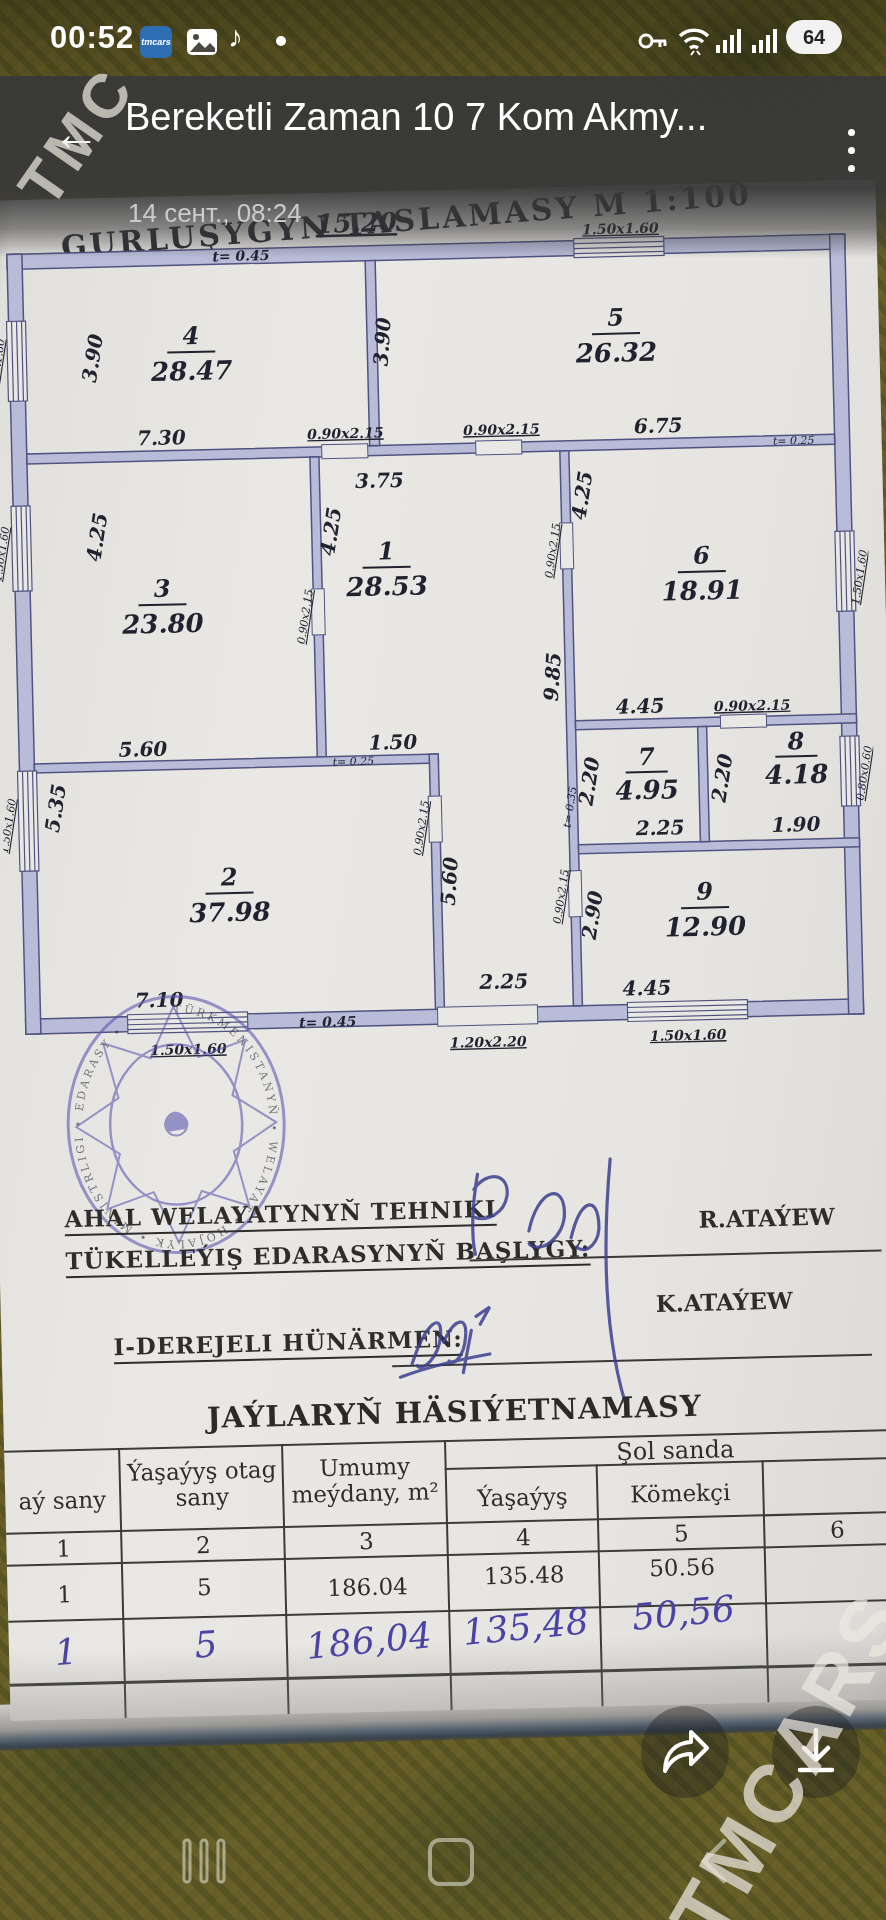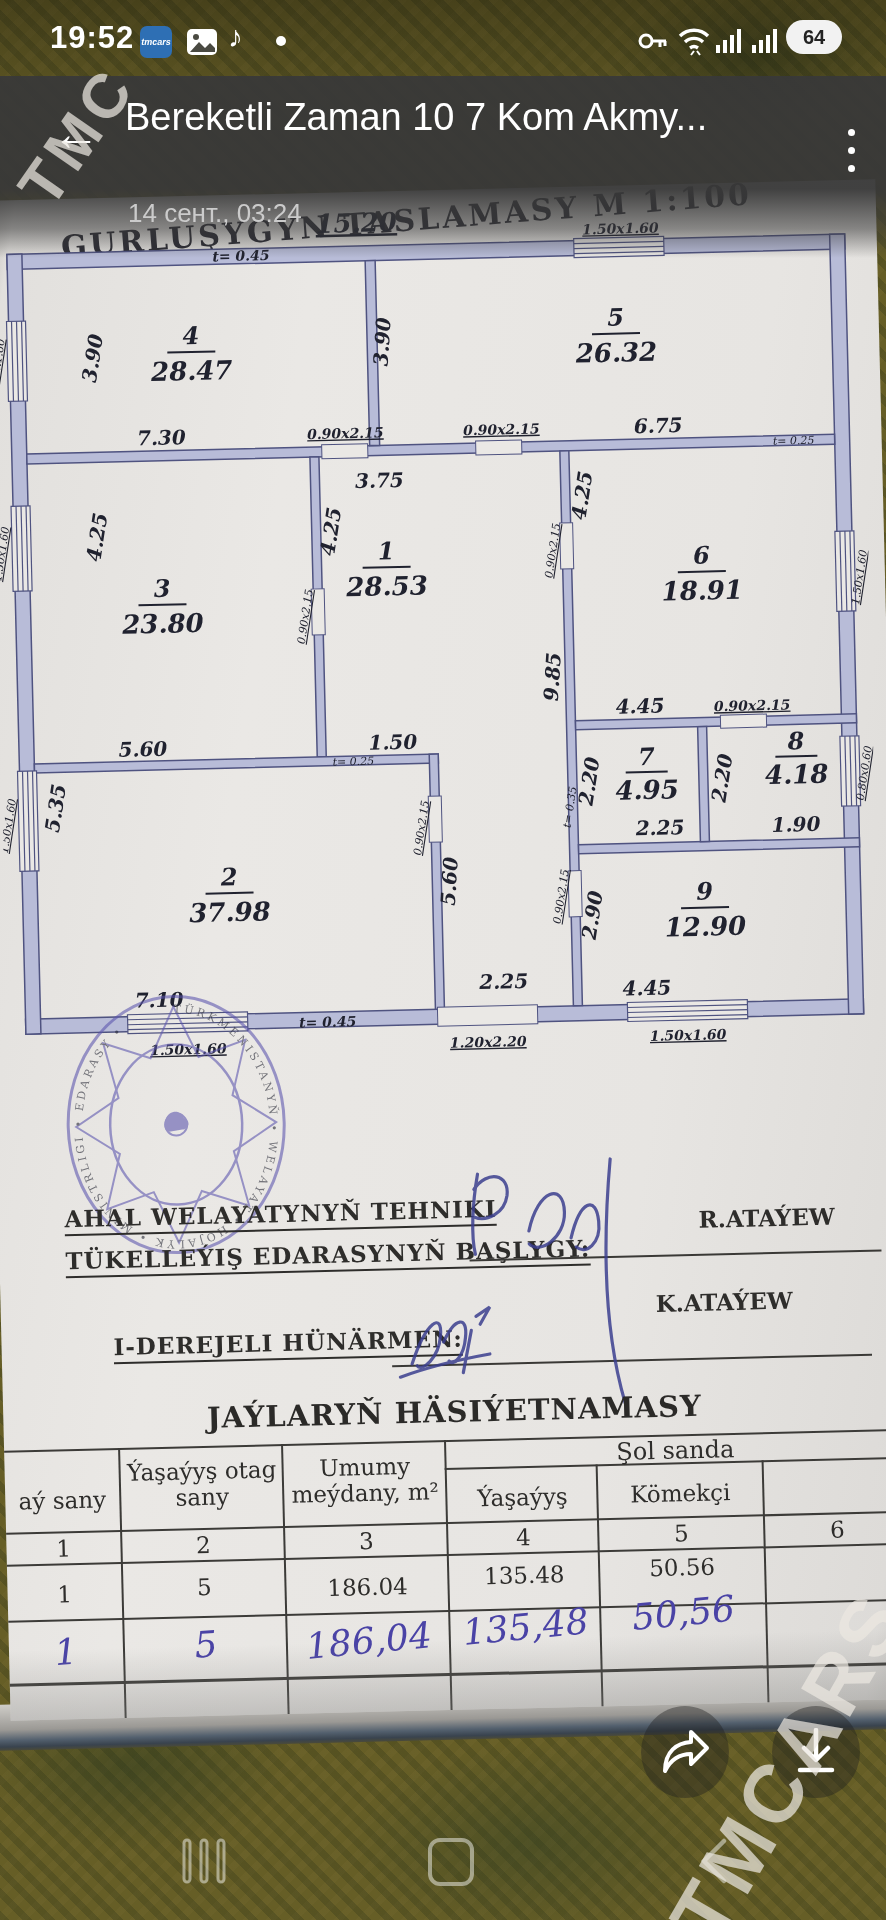--- a/index.html
+++ b/index.html
@@ -260,21 +260,21 @@
   <div class="abs hand" style="left:118px;top:1428px;width:158px;transform:rotate(-3deg);">5</div>
   <div class="abs hand" style="left:281px;top:1428px;width:158px;transform:rotate(-4deg);">186,04</div>
   <div class="abs hand" style="left:444px;top:1418px;width:146px;transform:rotate(-4deg);">135,48</div>
   <div class="abs hand" style="left:595px;top:1408px;width:160px;transform:rotate(-4deg);">50,56</div>
   <div class="abs hand" style="left:761px;top:1418px;width:140px;"></div>
 </div>
 
 <div class="abs pagestrip"></div>
 
 <div class="abs statusbar">
-  <div class="abs time">19:52</div>
+  <div class="abs time">00:52</div>
   <div class="abs appicon">tmcars</div>
   <svg class="abs sicon" style="left:186px;" width="32" height="32" viewBox="0 0 32 32">
     <rect x="1" y="3" width="30" height="26" rx="5" fill="#fff"></rect>
     <circle cx="10" cy="11" r="3" fill="#4a4a42"></circle>
     <path d="M4,26 L13,16 L19,22 L24,17 L29,22 L29,26 Z" fill="#4a4a42"></path>
   </svg>
   <div class="abs sicon" style="left:228px;top:20px;font-size:30px;font-weight:bold;">♪</div>
   <div class="abs" style="left:276px;top:36px;width:10px;height:10px;border-radius:50%;background:#fff;"></div>
   <svg class="abs sicon" style="left:638px;top:28px;" width="30" height="26" viewBox="0 0 30 26">
     <circle cx="8" cy="13" r="6" fill="none" stroke="#fff" stroke-width="3"></circle>
@@ -298,21 +298,21 @@
       <rect x="7" y="14" width="4" height="13" fill="#fff"></rect>
     <rect x="14" y="9" width="4" height="18" fill="#fff"></rect>
       <rect x="21" y="3" width="4" height="24" fill="#fff"></rect>
   </svg>
   <div class="abs batt">64</div>
 </div>
 
 <div class="abs header"></div>
 <div class="abs back">←</div>
 <div class="abs title">Bereketli Zaman 10 7 Kom Akmy...</div>
-<div class="abs subtitle">14 сент., 03:24</div>
+<div class="abs subtitle">14 сент., 08:24</div>
 <div class="abs menudots">
     <i></i>
     <i></i>
     <i></i>
   </div>
 
 <div class="abs circlebtn" style="left:641px;top:1706px;">
   <svg width="52" height="46" viewBox="0 0 52 46">
     <path d="M6,42 C6,22 18,14 32,13 L32,3 L48,19 L32,35 L32,25 C20,25 12,30 6,42 Z" fill="none" stroke="#fff" stroke-width="4" stroke-linejoin="round"></path>
   </svg>

